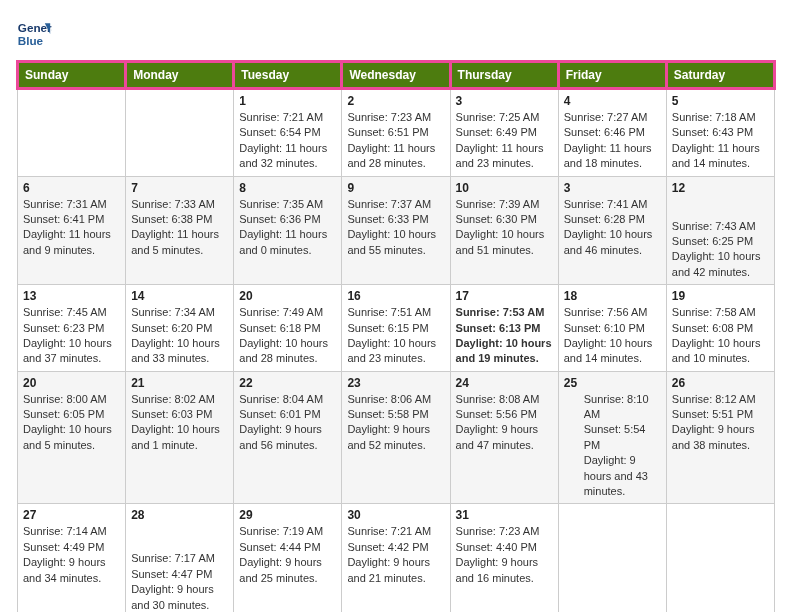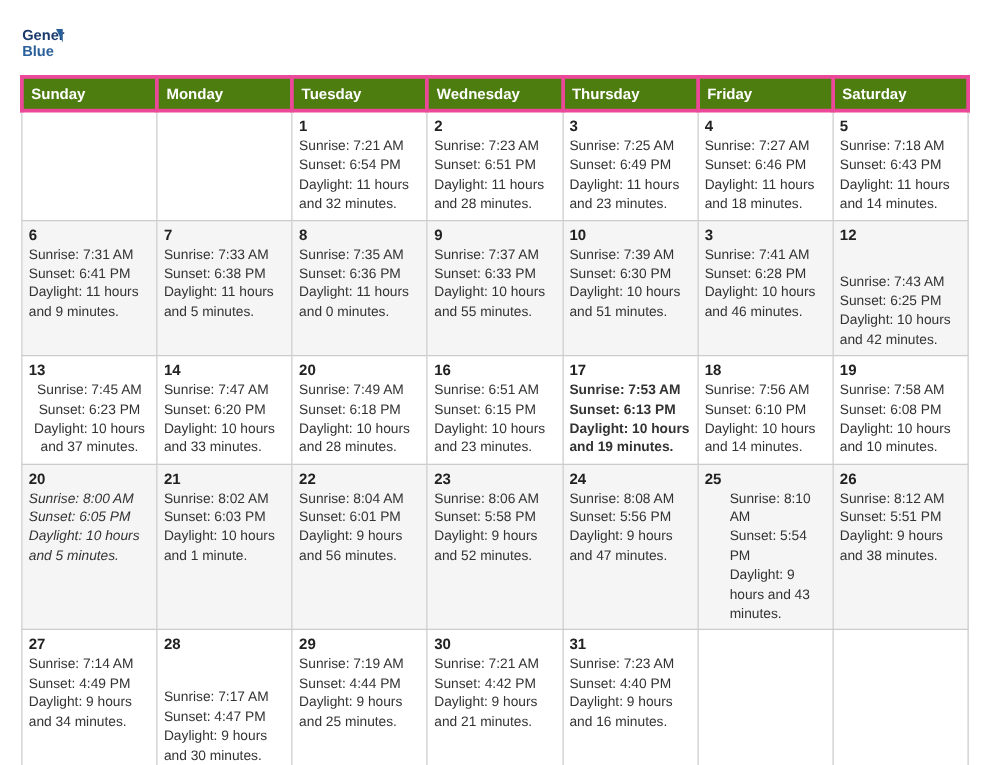--- a/index.html
+++ b/index.html
@@ -179,39 +179,39 @@
         <td>
           <div class="day-num">12</div>
           <div class="day-detail" style="white-space: pre-line; margin-top: 24px;">Sunrise: 7:43 AM
 Sunset: 6:25 PM
 Daylight: 10 hours and 42 minutes.</div>
         </td>
       </tr>
       <tr>
         <td>
           <div class="day-num">13</div>
-          <div class="day-detail" style="white-space: pre-line; text-align: center;">Sunrise: 7:45 AM
+          <div class="day-detail" style="white-space: pre-line;">Sunrise: 7:45 AM
 Sunset: 6:23 PM
 Daylight: 10 hours and 37 minutes.</div>
         </td>
         <td>
           <div class="day-num">14</div>
-          <div class="day-detail" style="white-space: pre-line;">Sunrise: 7:47 AM
+          <div class="day-detail" style="white-space: pre-line;">Sunrise: 7:34 AM
 Sunset: 6:20 PM
 Daylight: 10 hours and 33 minutes.</div>
         </td>
         <td>
           <div class="day-num">20</div>
           <div class="day-detail" style="white-space: pre-line;">Sunrise: 7:49 AM
 Sunset: 6:18 PM
 Daylight: 10 hours and 28 minutes.</div>
         </td>
         <td>
           <div class="day-num">16</div>
-          <div class="day-detail" style="white-space: pre-line;">Sunrise: 6:51 AM
+          <div class="day-detail" style="white-space: pre-line;">Sunrise: 7:51 AM
 Sunset: 6:15 PM
 Daylight: 10 hours and 23 minutes.</div>
         </td>
         <td>
           <div class="day-num">17</div>
           <div class="day-detail" style="white-space: pre-line; font-weight: bold;">Sunrise: 7:53 AM
 Sunset: 6:13 PM
 Daylight: 10 hours and 19 minutes.</div>
         </td>
         <td>
@@ -223,21 +223,21 @@
         <td>
           <div class="day-num">19</div>
           <div class="day-detail" style="white-space: pre-line;">Sunrise: 7:58 AM
 Sunset: 6:08 PM
 Daylight: 10 hours and 10 minutes.</div>
         </td>
       </tr>
       <tr>
         <td>
           <div class="day-num">20</div>
-          <div class="day-detail" style="white-space: pre-line; font-style: italic;">Sunrise: 8:00 AM
+          <div class="day-detail" style="white-space: pre-line;">Sunrise: 8:00 AM
 Sunset: 6:05 PM
 Daylight: 10 hours and 5 minutes.</div>
         </td>
         <td>
           <div class="day-num">21</div>
           <div class="day-detail" style="white-space: pre-line;">Sunrise: 8:02 AM
 Sunset: 6:03 PM
 Daylight: 10 hours and 1 minute.</div>
         </td>
         <td>

